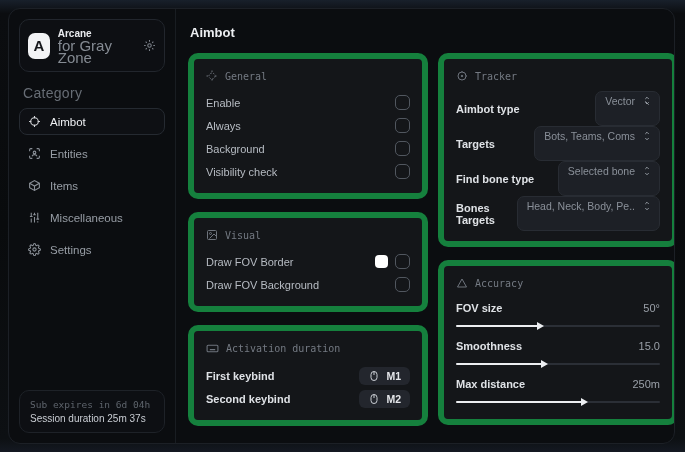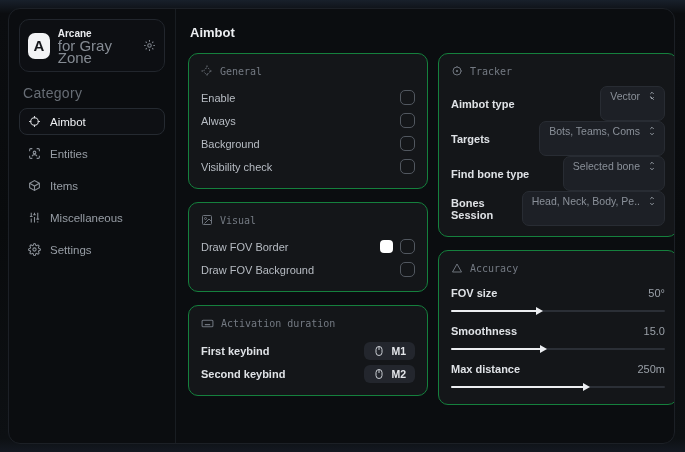--- a/index.html
+++ b/index.html
@@ -44,21 +44,21 @@
     padding:8px 10px;background:#0d0f13;
   }
   .footer-line1{font-family:"DejaVu Sans Mono",monospace;font-size:9.5px;color:#5e646c;margin-bottom:3px;white-space:nowrap;}
   .footer-line2{font-size:10px;color:#c9cdd3;white-space:nowrap;}
   
   .main{flex:1;box-sizing:border-box;padding:14px 11px 10px 12px;}
   .page-title{font-size:13px;font-weight:bold;color:#edeff2;margin:2px 0 13px 2px;}
   .columns{display:flex;gap:10px;align-items:flex-start;}
   .col{width:240px;box-sizing:border-box;display:flex;flex-direction:column;gap:13px;}
   .panel{
-    box-sizing:border-box;background:#141619;border:1px solid #15803d;border-radius:10px;
+    box-sizing:border-box;background:#141619;border:6px solid #15803d;border-radius:10px;
     padding:10px 12px 10px 12px;
   }
   .panel-header{
     display:flex;align-items:center;gap:7px;
     font-family:"DejaVu Sans Mono",monospace;font-size:10px;color:#747a83;
     margin:1px 0 9px 0;white-space:nowrap;
   }
   .panel-header .picon{display:flex;color:#6e747d;}
   .row{display:flex;align-items:center;justify-content:space-between;min-height:23px;}
   .row-label{font-size:11px;color:#b7bcc3;}
@@ -160,20 +160,24 @@
     <div class="nav-item">
       <span class="nicon">
         <svg width="13" height="13" viewBox="0 0 24 24" fill="none" stroke="currentColor" stroke-width="2">
           <circle cx="12" cy="12" r="3"></circle>
           <path d="M19.4 15a1.7 1.7 0 0 0 .34 1.87l.06.06a2 2 0 1 1-2.83 2.83l-.06-.06a1.7 1.7 0 0 0-1.87-.34 1.7 1.7 0 0 0-1 1.55V21a2 2 0 1 1-4 0v-.09a1.7 1.7 0 0 0-1-1.55 1.7 1.7 0 0 0-1.87.34l-.06.06a2 2 0 1 1-2.83-2.83l.06-.06a1.7 1.7 0 0 0 .34-1.87 1.7 1.7 0 0 0-1.55-1H3a2 2 0 1 1 0-4h.09a1.7 1.7 0 0 0 1.55-1 1.7 1.7 0 0 0-.34-1.87l-.06-.06A2 2 0 1 1 7.07 4.2l.06.06a1.7 1.7 0 0 0 1.87.34 1.7 1.7 0 0 0 1-1.55V3a2 2 0 1 1 4 0v.09a1.7 1.7 0 0 0 1 1.55 1.7 1.7 0 0 0 1.87-.34l.06-.06a2 2 0 1 1 2.83 2.83l-.06.06a1.7 1.7 0 0 0-.34 1.87v0a1.7 1.7 0 0 0 1.55 1H21a2 2 0 1 1 0 4h-.09a1.7 1.7 0 0 0-1.51 1z"></path>
         </svg>
       </span>
       <span>Settings</span>
     </div>
 
+    <div class="footer-card">
+      <div class="footer-line1">Sub expires in 6d 04h</div>
+      <div class="footer-line2">Session duration 25m 37s</div>
+    </div>
   </div>
 
   <div class="main">
     <div class="page-title">Aimbot</div>
 
     <div class="columns">
 
       <div class="col">
 
         <div class="panel">
@@ -312,21 +316,21 @@
               <span class="sicon">
                 <svg width="10" height="10" viewBox="0 0 24 24" fill="none" stroke="currentColor" stroke-width="2.4">
                   <path d="M8 7l4-4 4 4"></path>
                     <path d="M8 17l4 4 4-4"></path>
                 </svg>
               </span>
             </span>
           </div>
 
           <div class="row">
-            <span class="row-label bright">Bones Session</span>
+            <span class="row-label bright">Bones Targets</span>
             <span class="select">
               <span class="select-value">Head, Neck, Body, Pe..</span>
               <span class="sicon">
                 <svg width="10" height="10" viewBox="0 0 24 24" fill="none" stroke="currentColor" stroke-width="2.4">
                   <path d="M8 7l4-4 4 4"></path>
                     <path d="M8 17l4 4 4-4"></path>
                 </svg>
               </span>
             </span>
           </div>

